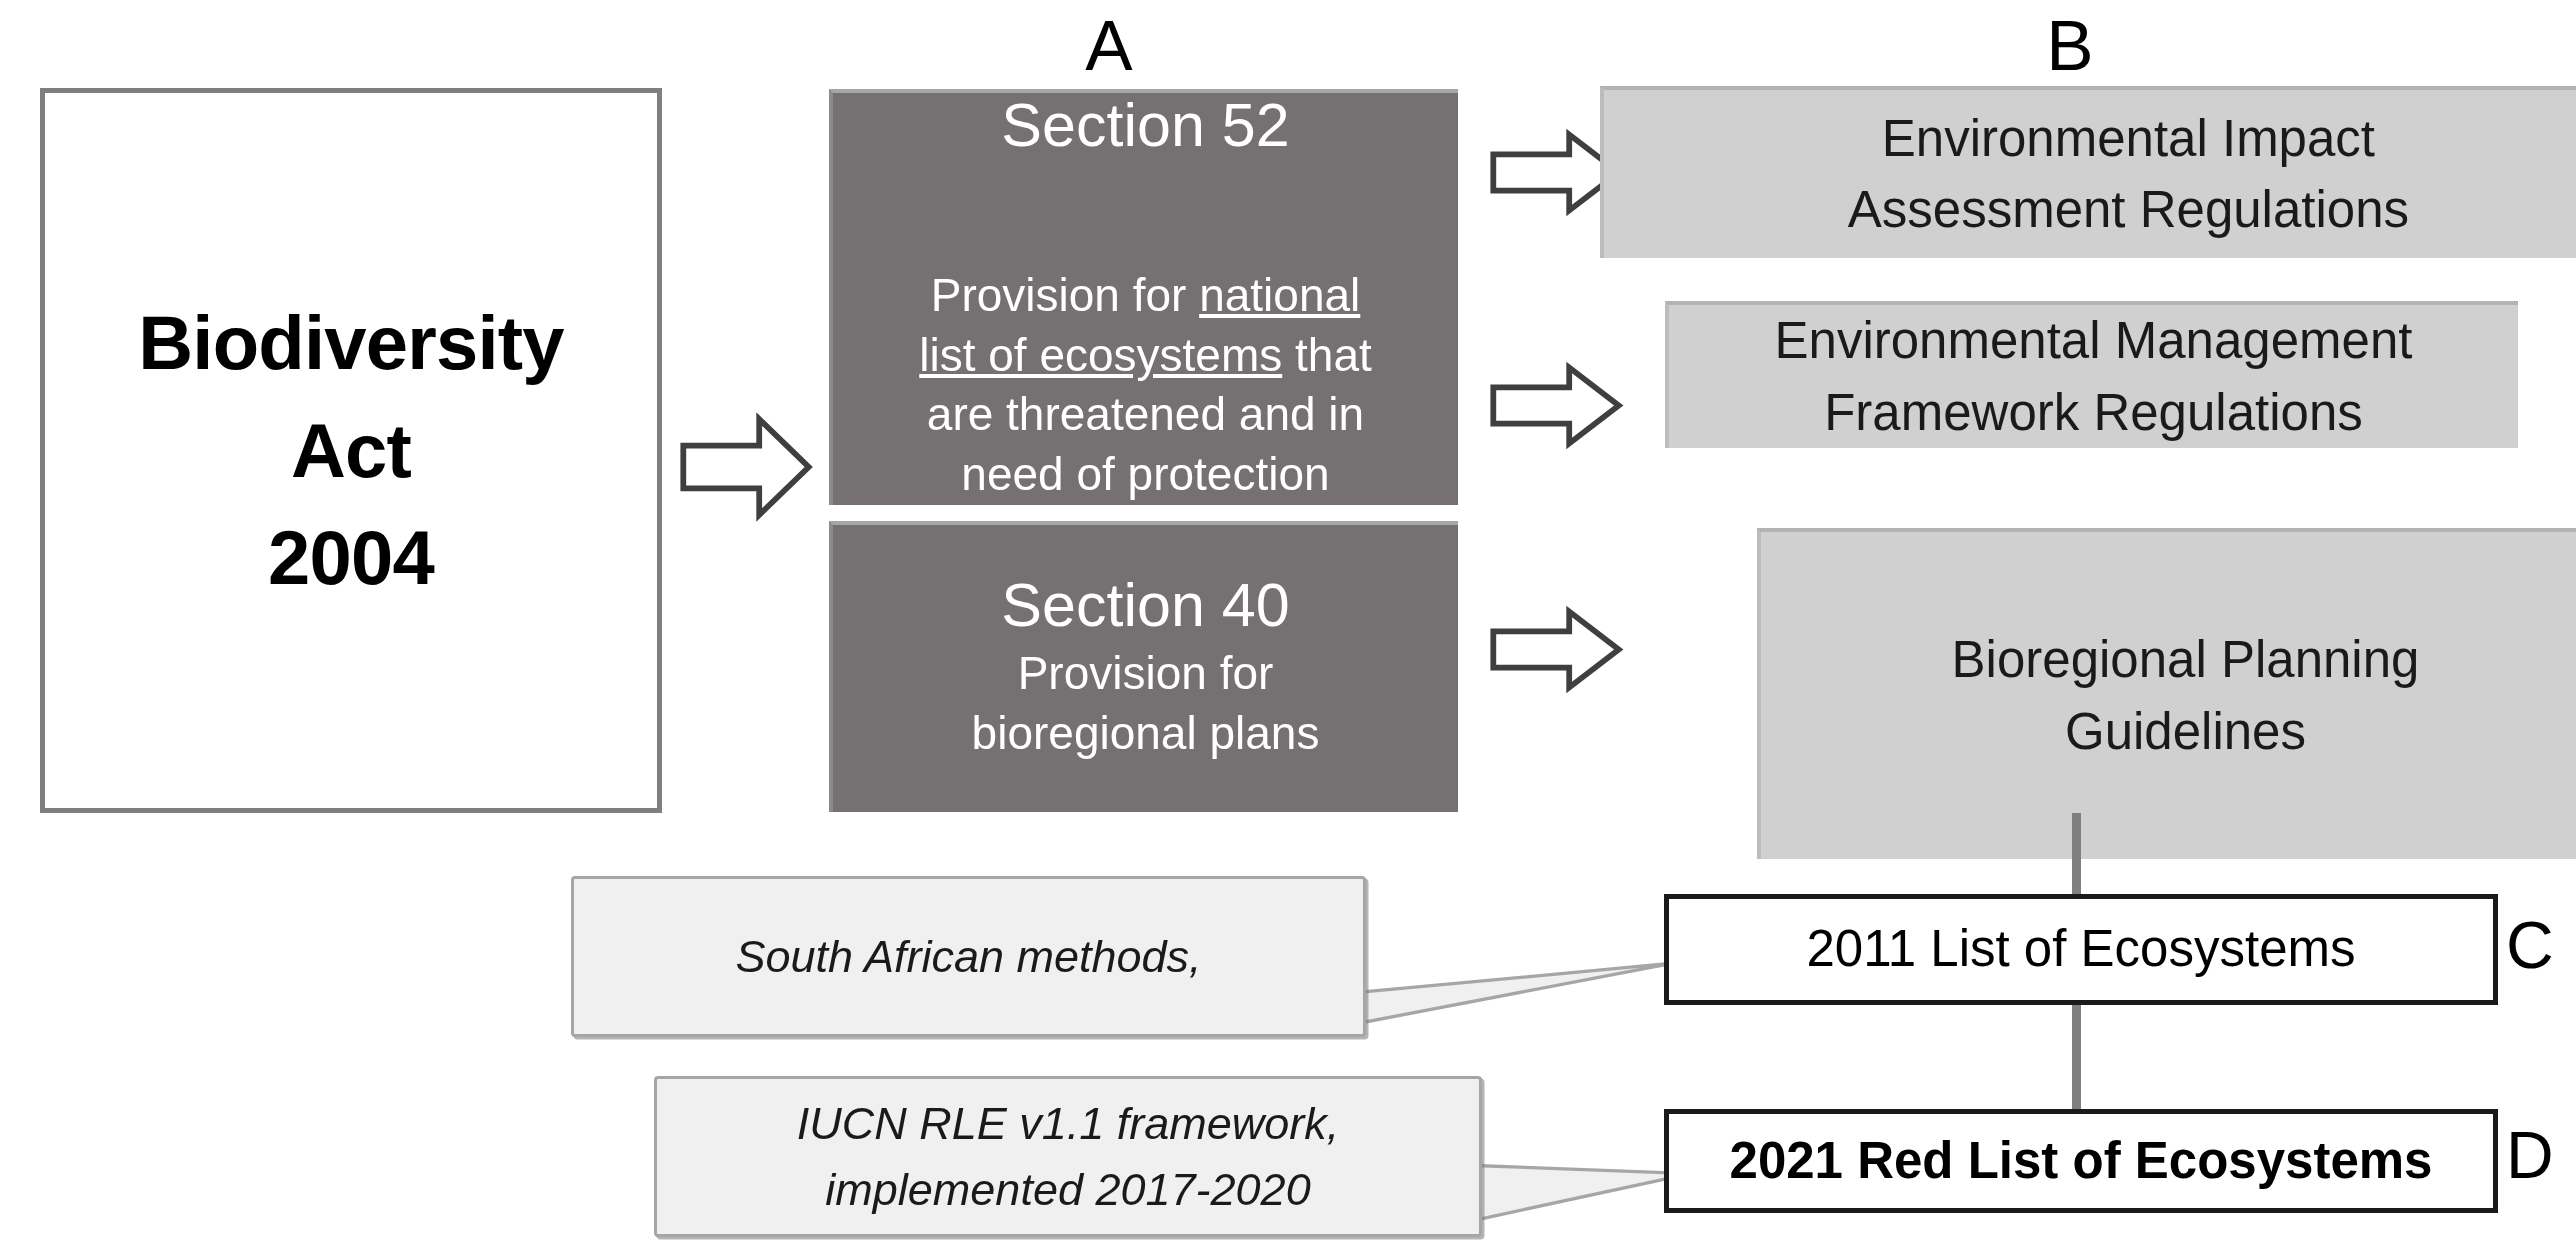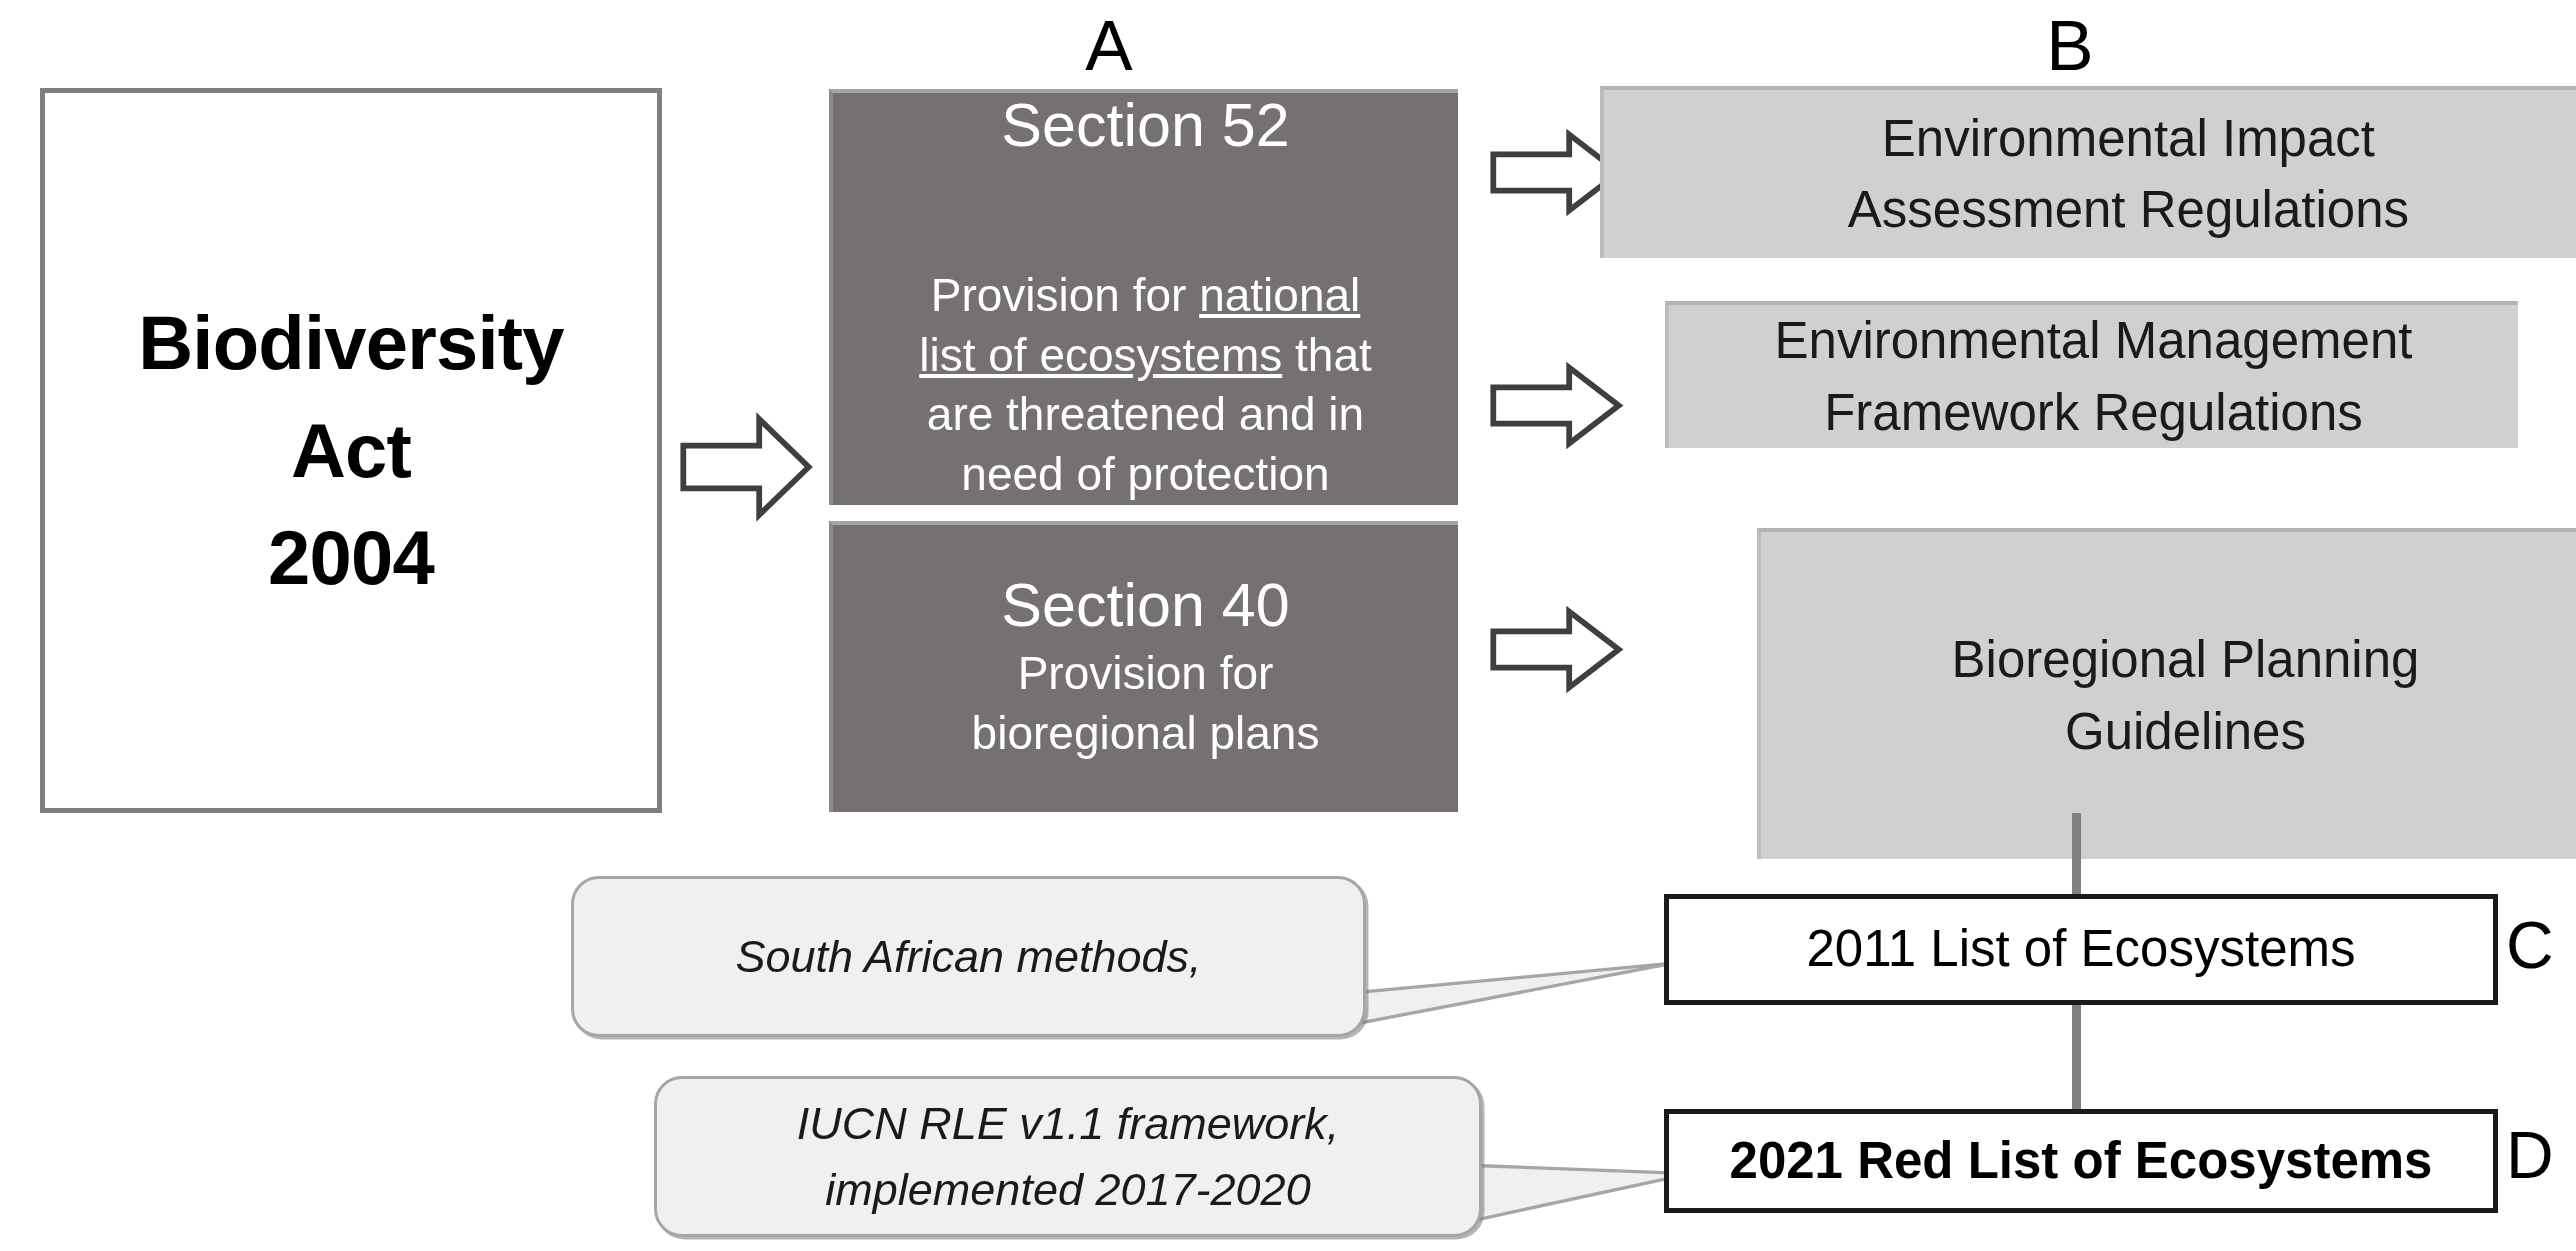--- a/index.html
+++ b/index.html
@@ -114,21 +114,21 @@
     color: #000000;
     text-align: center;
     line-height: 1.1;
   }
   .out-text.bold { font-weight: 700; }
 
   
   .callout {
     background: #f0f0f0;
     border: 3.3px solid #a6a6a6;
-    border-radius: 28px;
+    border-radius: 4px;
     display: flex;
     flex-direction: column;
     align-items: center;
     justify-content: center;
     box-shadow: 2.5px 2.5px 0 rgba(120,120,120,0.55);
   }
   .callout-line {
     font-style: italic;
     font-size: 45px;
     color: #1a1a1a;

